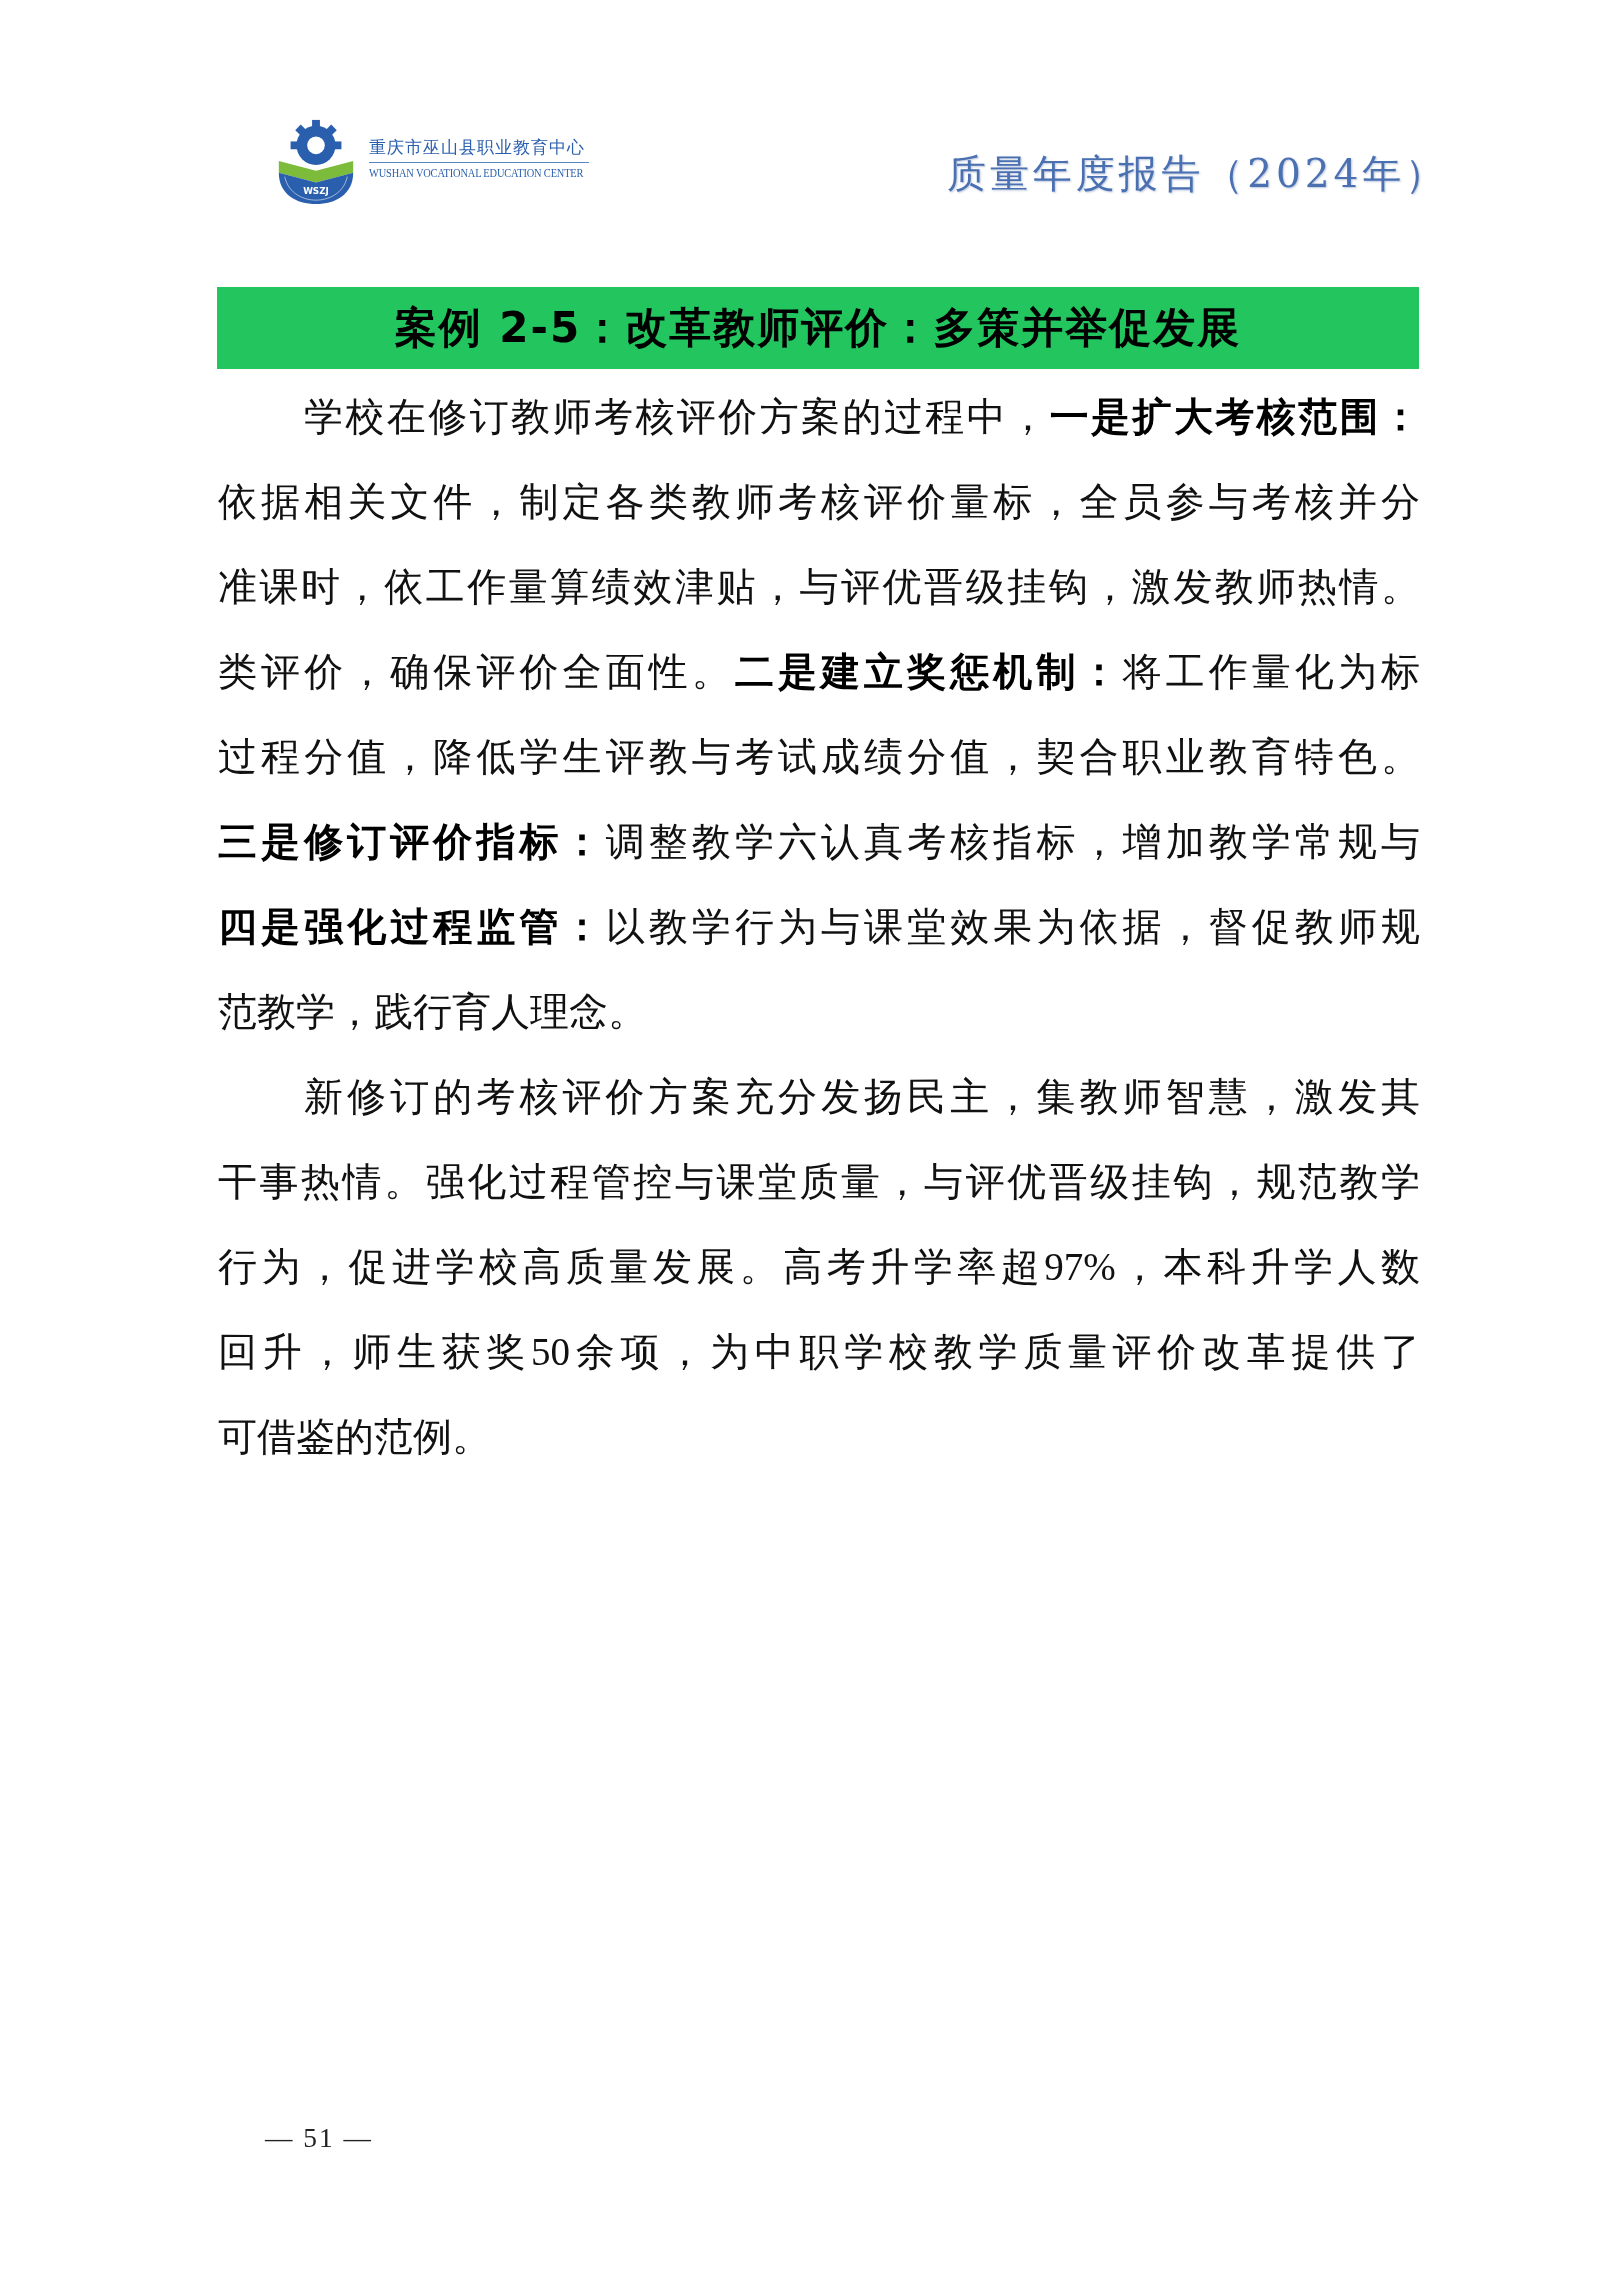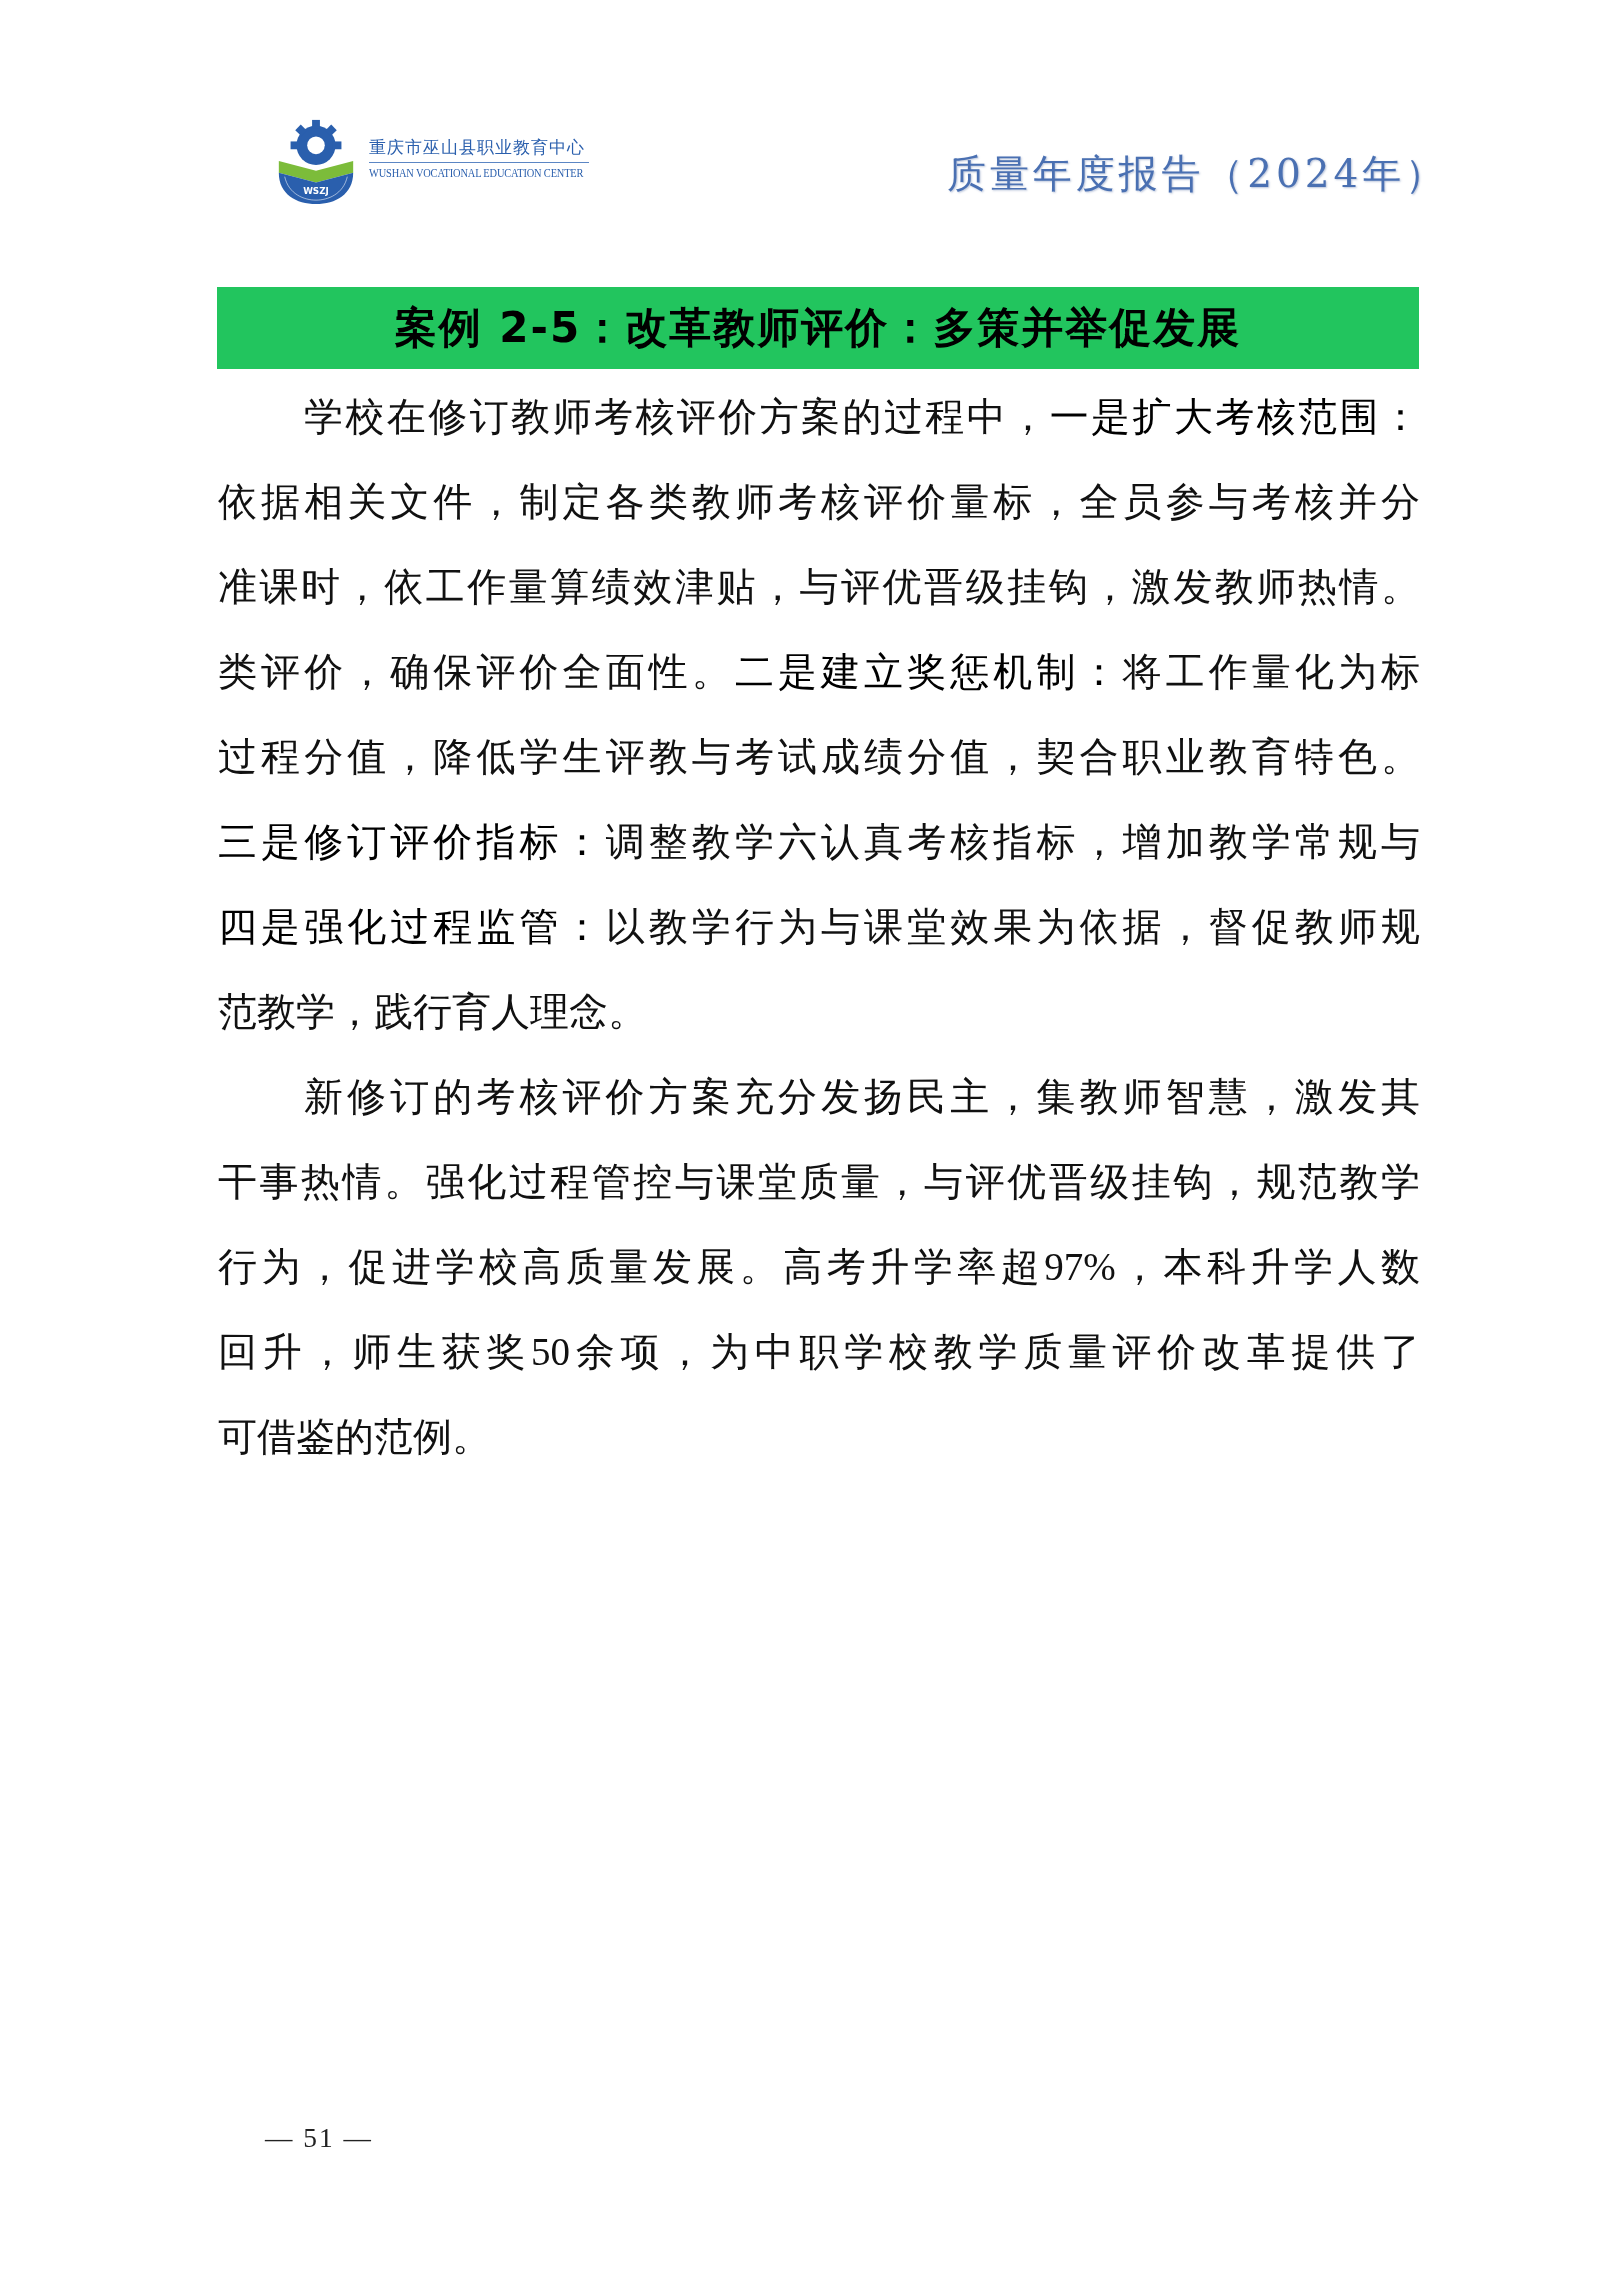--- a/index.html
+++ b/index.html
@@ -119,21 +119,21 @@
     text-align-last: justify;
     color: #111;
   }
   .line.last {
     text-align-last: left;
   }
   .line.indent {
     padding-left: 86px;
   }
   .line b {
-    font-weight: normal;
+    font-weight: bold;
     color: #000;
     font-family: "DejaVu Sans", sans-serif;
   }
 
   
   .page-number {
     position: absolute;
     left: 265px;
     top: 2123px;
     font-size: 27.4px;

